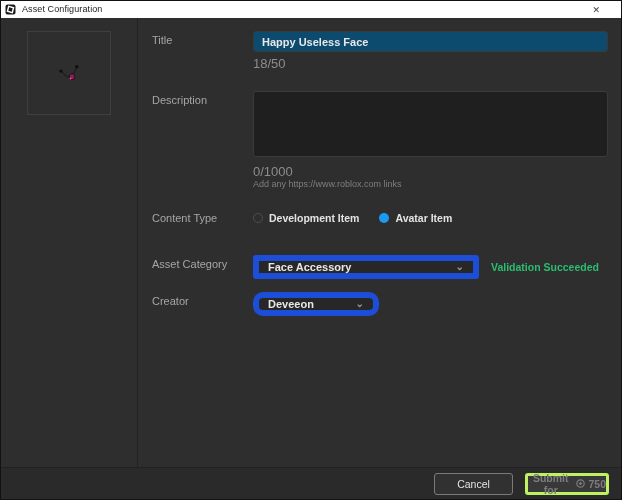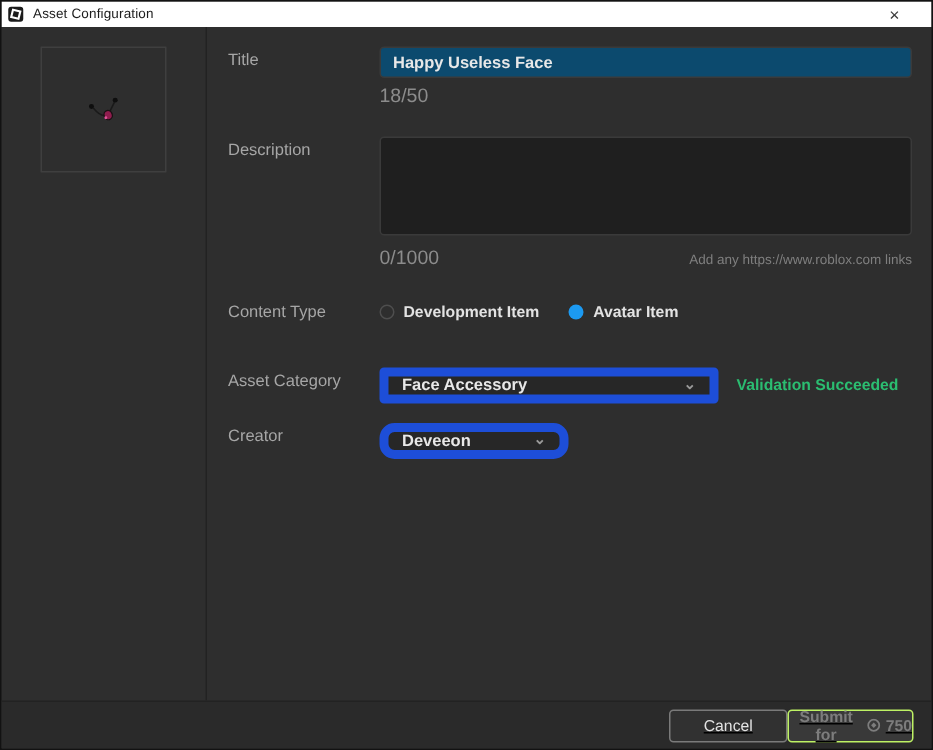--- a/index.html
+++ b/index.html
@@ -40,21 +40,21 @@
     color:#e8e8e8; font-size:11px; font-weight:700;
     padding:0 8px; font-family:inherit; outline:none;
   }
   .counter { font-size:13px; color:#8c8c8c; margin-top:4px; }
   .textarea {
     width:100%; height:66px;
     background:#1f1f1f; border:1px solid #3a3a3a; border-radius:3px;
     color:#e8e8e8; font-size:11px; padding:5px 8px;
     font-family:inherit; resize:none; outline:none; display:block;
   }
-  .desc-meta { display:flex; justify-content:space-between; align-items:baseline; margin-top:3px; }
+  .desc-meta { display:flex; justify-content:space-between; align-items:baseline; margin-top:3px;flex-direction:column; }
   .hint { font-size:9px; color:#7f7f7f; }
   .row-title { margin-bottom:20px; }
   .row-desc { margin-bottom:20px; }
   .row-ctype { margin-bottom:31px; }
   .row-cat { margin-bottom:13px; }
   .radios { display:flex; align-items:center; gap:20px; padding-top:2px; }
   .radio { display:flex; align-items:center; gap:6px; font-size:10.5px; font-weight:600; color:#e3e3e3; cursor:default; }
   .rb { width:10px; height:10px; border-radius:50%; flex:none; }
   .rb-off { border:1px solid #4e4e4e; background:transparent; }
   .rb-on  { background:#1c9af2; }
@@ -66,28 +66,28 @@
   .dd-cat { width:226px; flex:none; }
   .dd-creator { width:126px; flex:none;border-radius:10px; }
   .chev { color:#9a9a9a; font-size:10px; line-height:1; margin-left:8px; }
   .cat-line { display:flex; align-items:center; gap:12px; }
   .validation { color:#2bbd71; font-size:10.5px; font-weight:700; white-space:nowrap; }
   
   .footer {
     position:absolute; left:0; right:0; bottom:0;
     height:32px; background:#2a2a2a; border-top:1px solid #222222;
     display:flex; align-items:center; justify-content:flex-end;
-    padding:0 12px;text-decoration:underline;
+    gap:12px; padding:0 12px;
   }
   .btn {
     height:22px; border-radius:3px; font-size:10.5px; font-family:inherit;
     display:flex; align-items:center; justify-content:center; cursor:default;
   }
   .btn-cancel { width:79px; background:#313131; border:1px solid #7a7a7a; color:#e3e3e3; }
-  .btn-submit { width:84px; background:#393939; border:1px solid #bef264; color:#7d7d7d; gap:3px; font-weight:600; }
+  .btn-submit { width:84px; background:#393939; border:3px solid #bef264; color:#7d7d7d; gap:3px; font-weight:600; }
   .robux-icon { display:flex; align-items:center; }
 </style>
 </head>
 <body>
 
 <div class="window">
 
   <div class="titlebar">
     <span class="app-icon">
       <svg viewBox="0 0 11 11" width="11" height="11">

